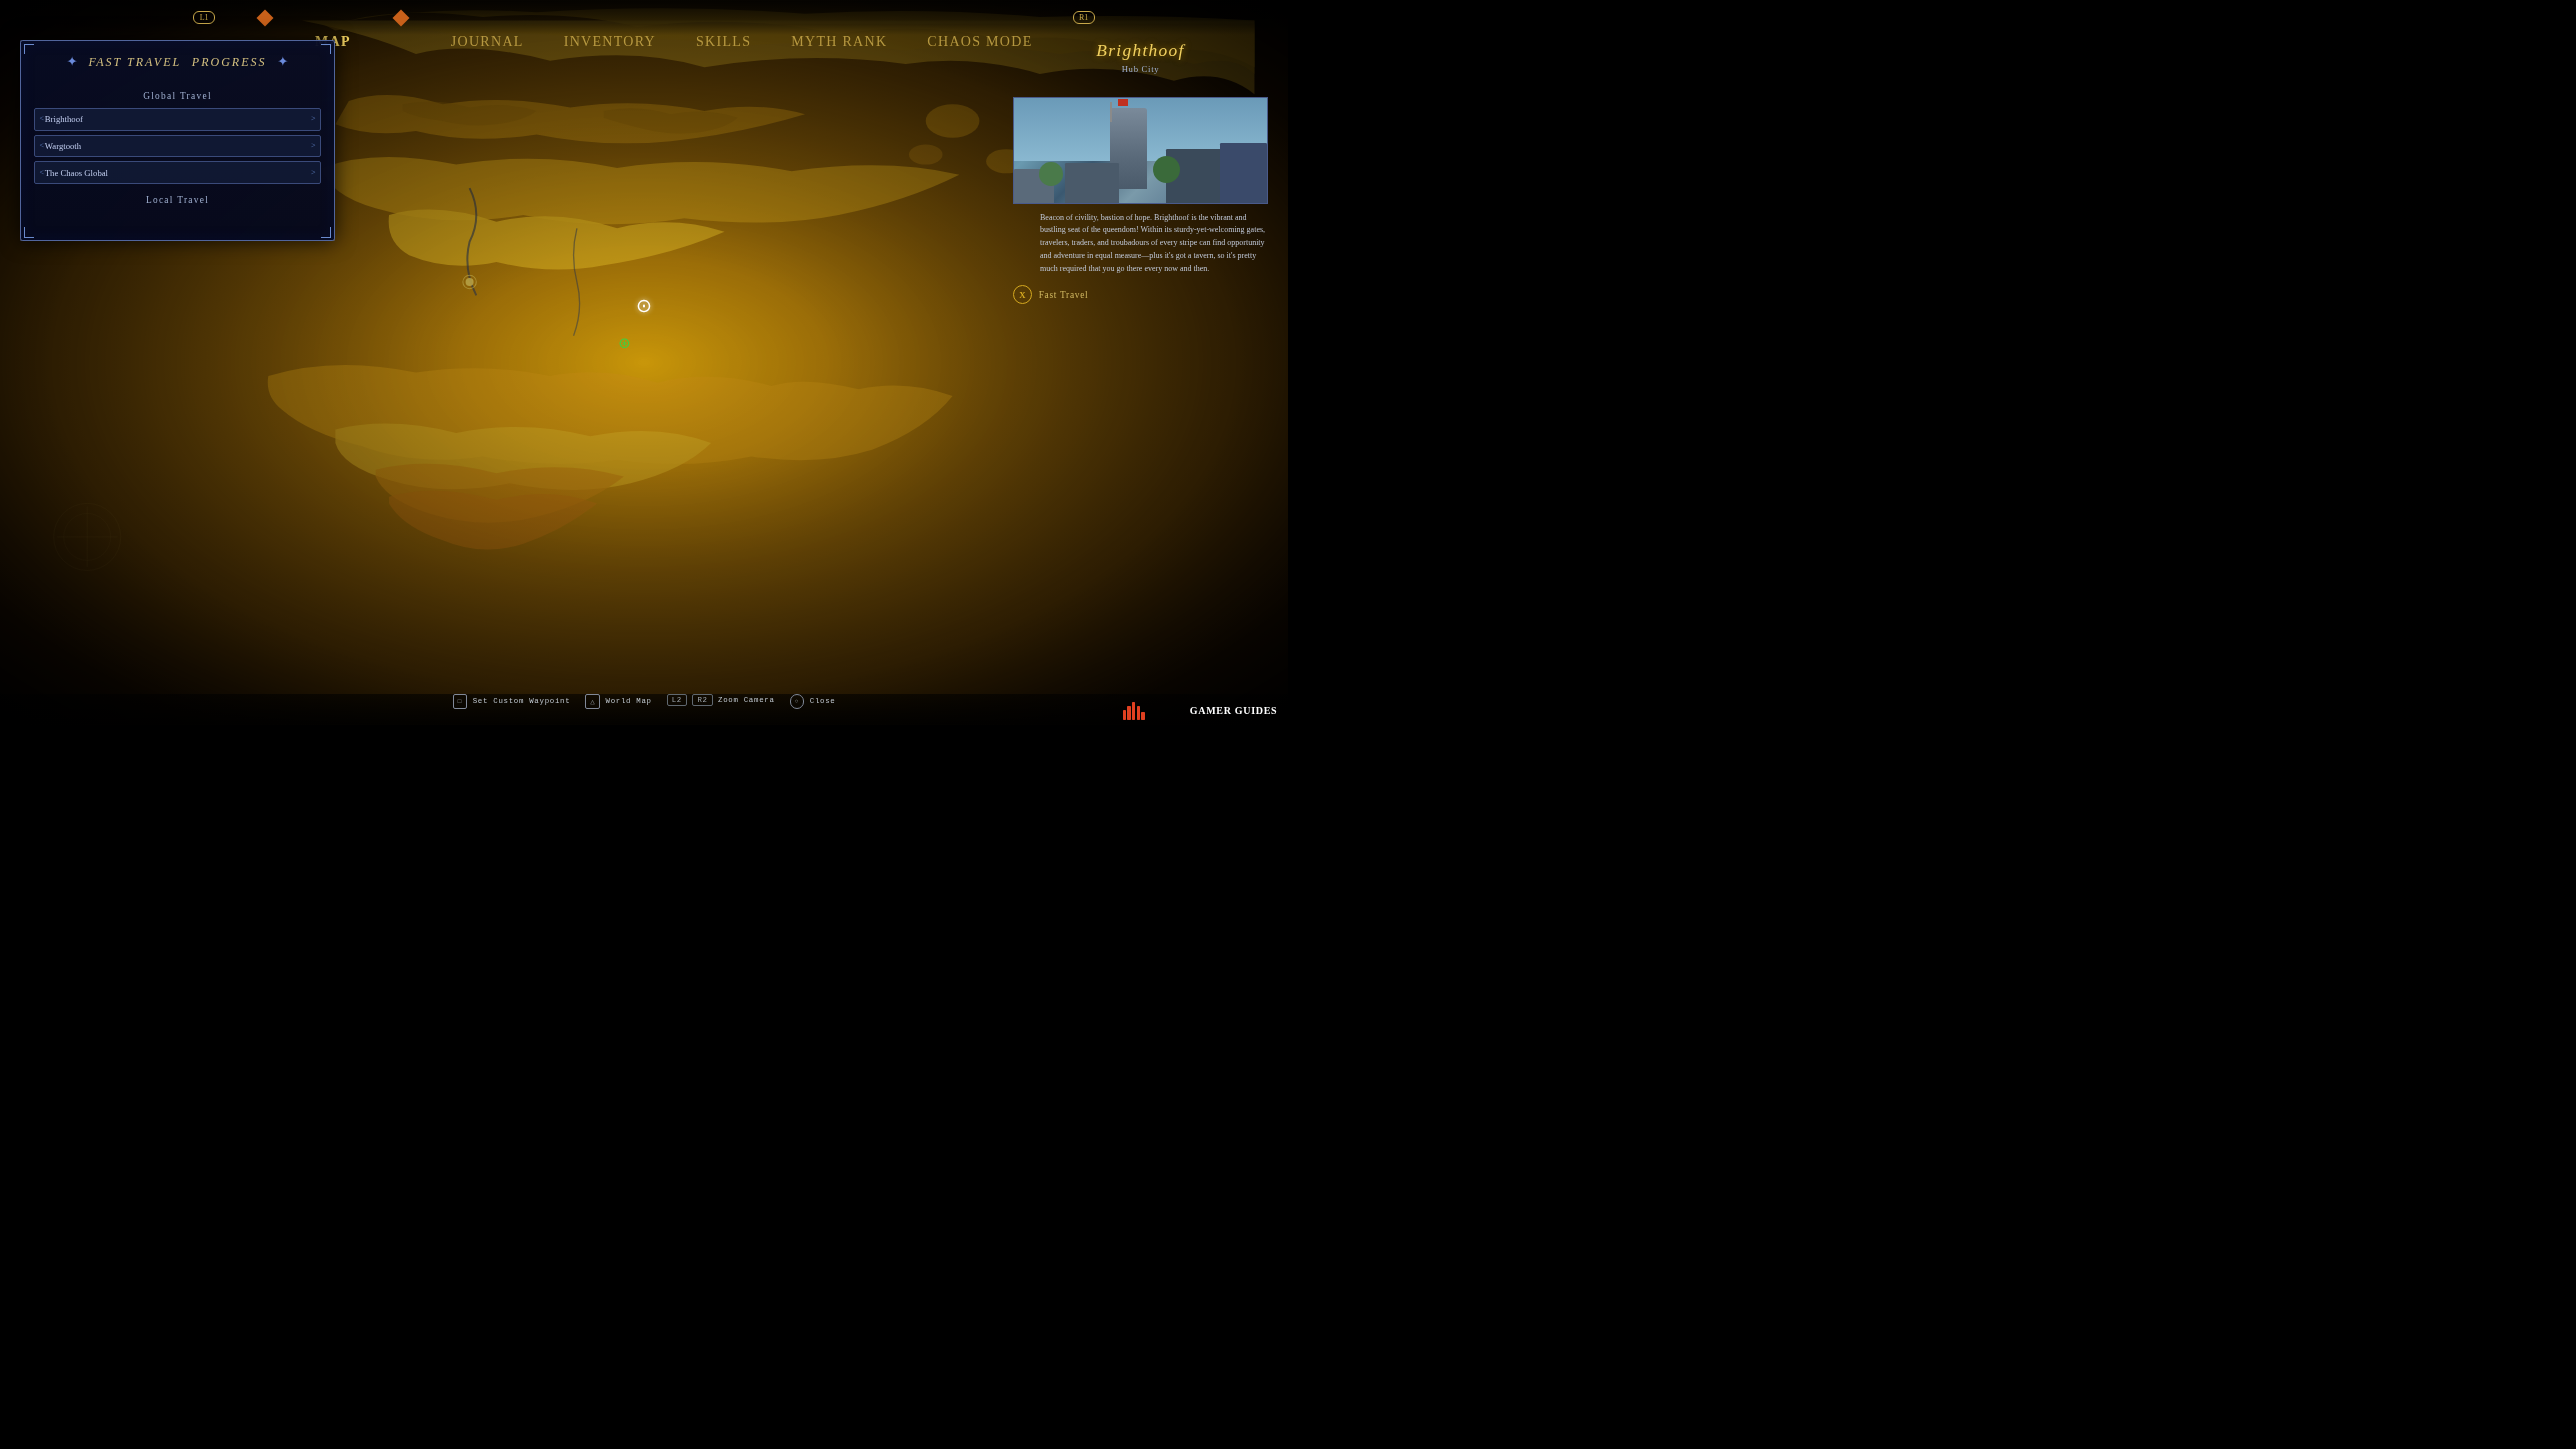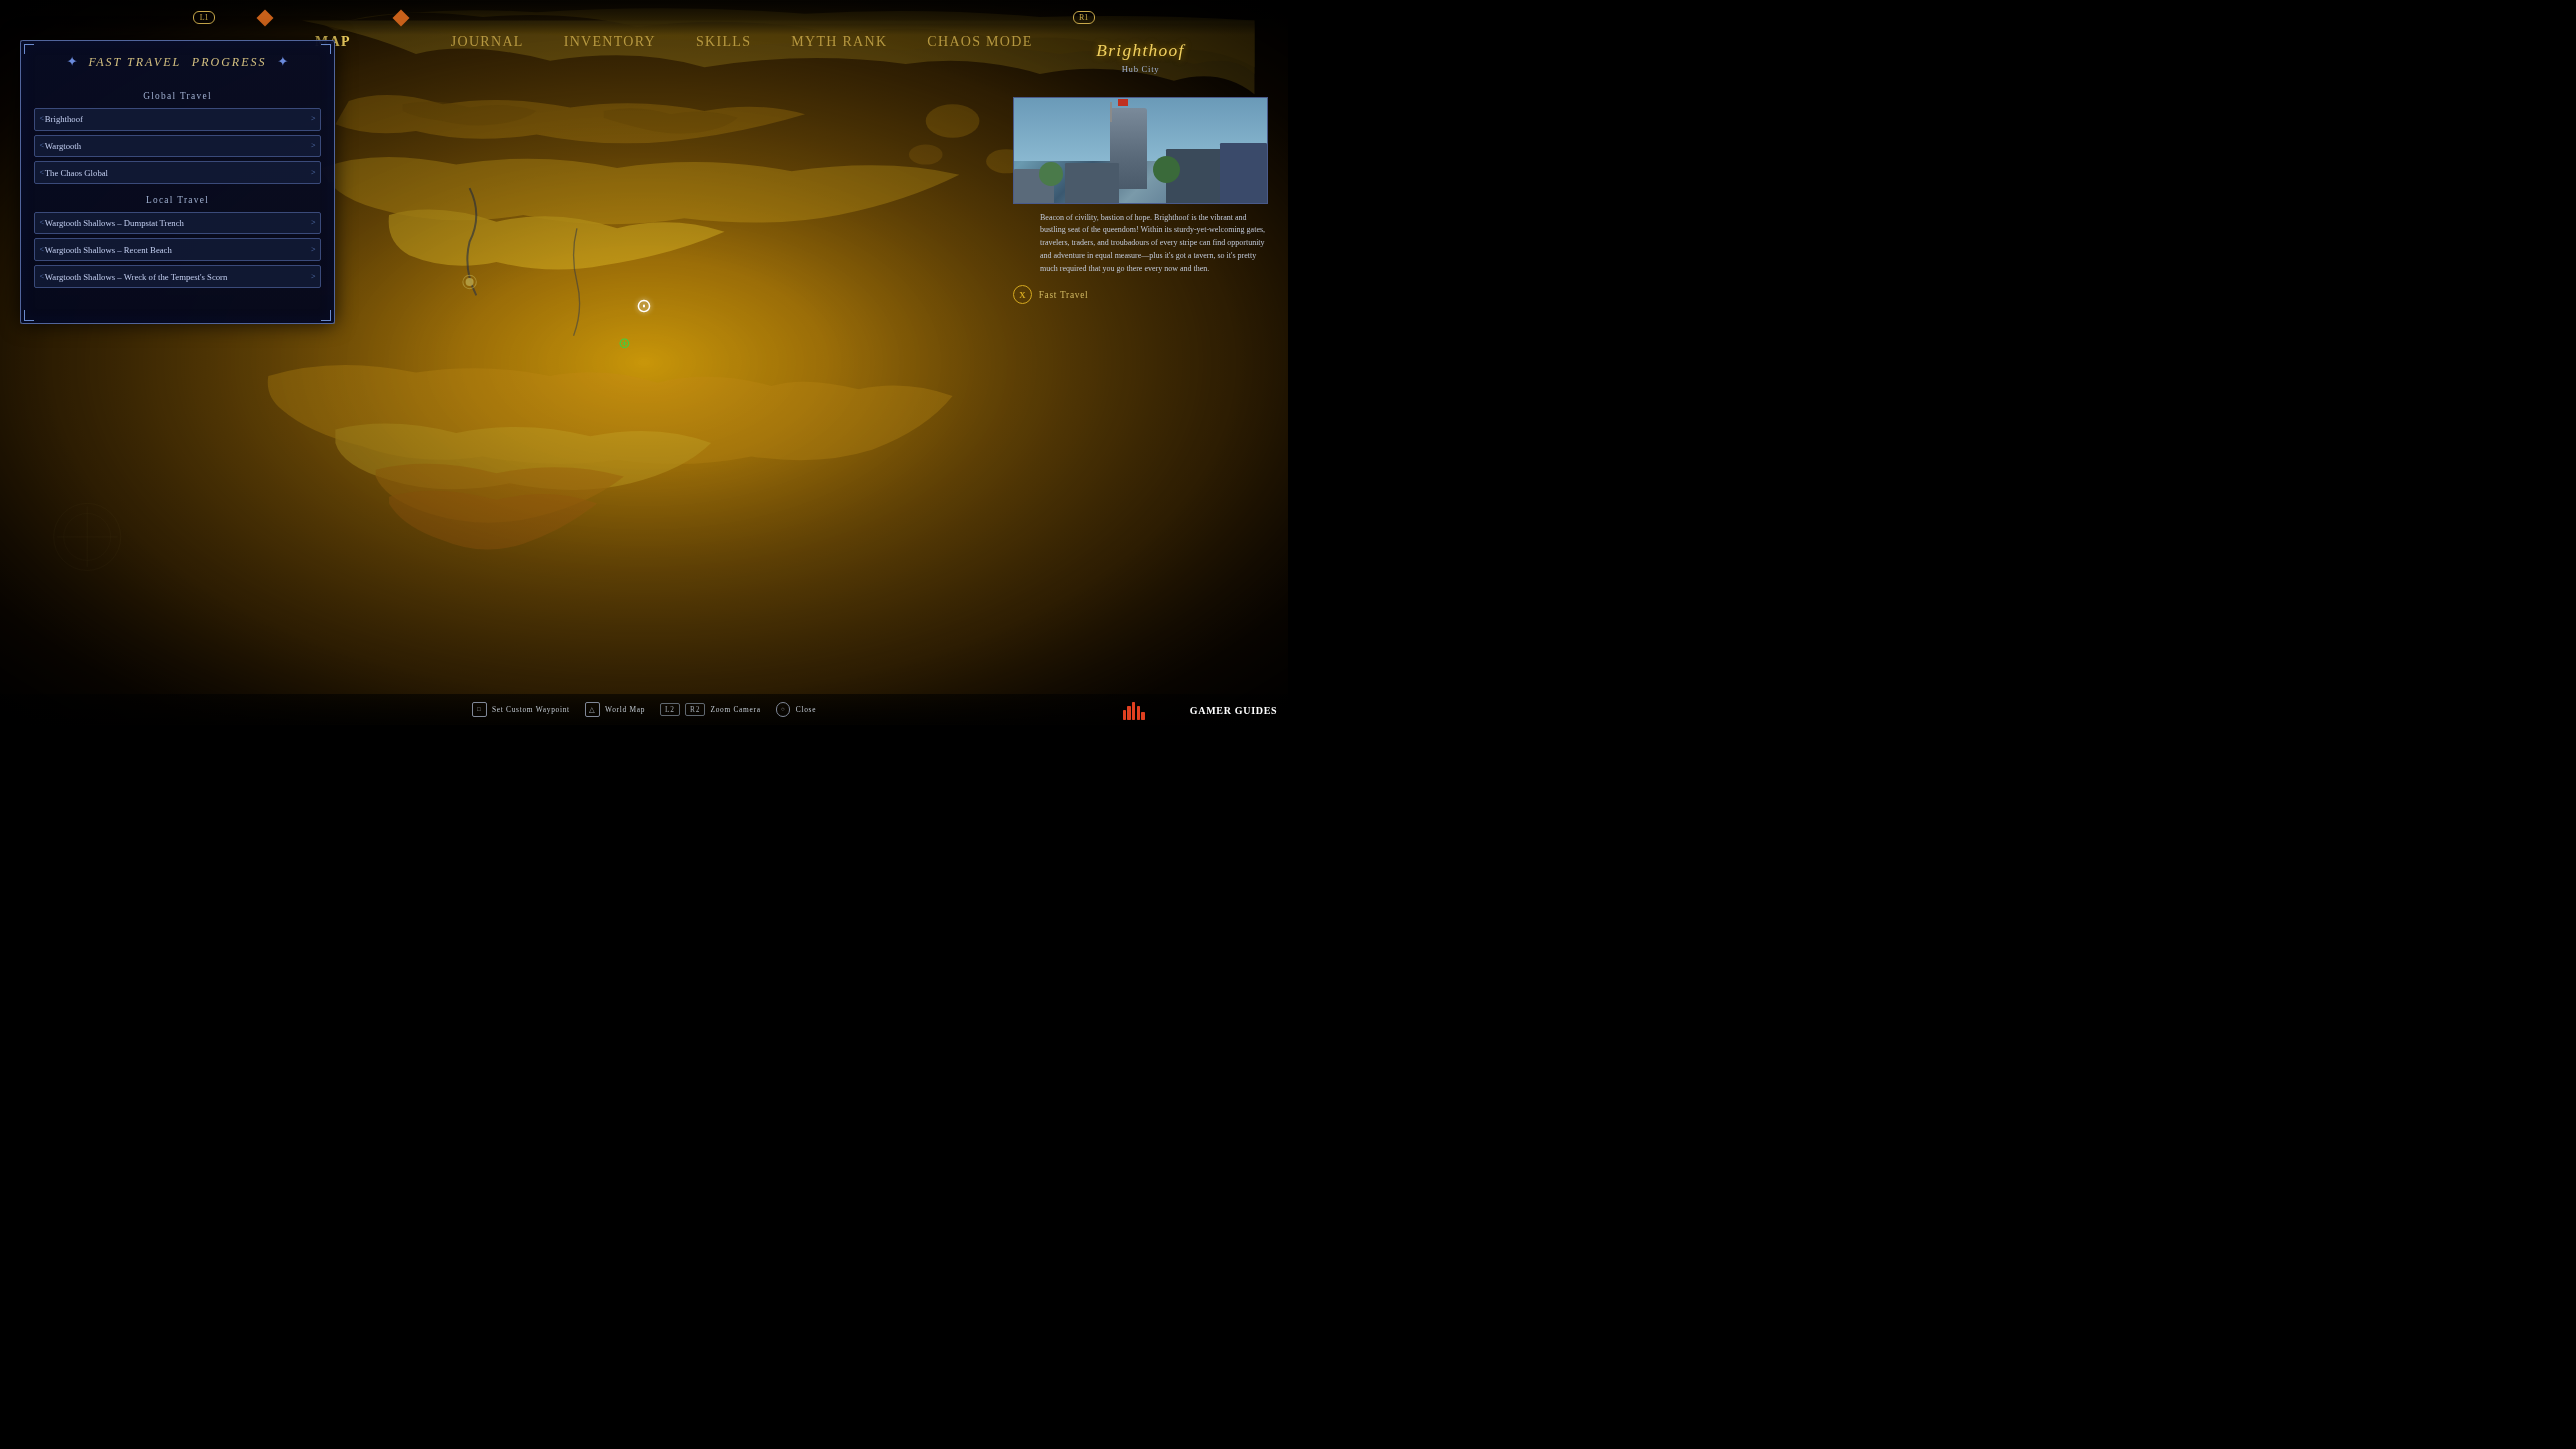--- a/index.html
+++ b/index.html
@@ -266,24 +266,25 @@
 
     
     #bottom-bar {
       position: absolute;
       bottom: 0;
       left: 0;
       right: 0;
       height: 31px;
       background: linear-gradient(to top, rgba(0,0,0,0.9) 0%, rgba(0,0,0,0.6) 100%);
       display: flex;
-      align-items: center;
+      align-items: flex-start;
       justify-content: center;
       gap: 15px;
       z-index: 10;
+      font-family: Liberation Mono, monospace;
     }
 
     .bottom-btn {
       display: flex;
       align-items: center;
       gap: 5.4px;
       color: #c0c8d0;
       font-size: 7.4px;
       letter-spacing: 0.7px;
     }
@@ -479,25 +480,20 @@
 
   <div>
     <div class="travel-item">Brighthoof</div>
     <div class="travel-item">Wargtooth</div>
     <div class="travel-item">The Chaos Global</div>
   </div>
 
   <div class="section-gap"></div>
   <div class="section-title">Local Travel</div>
 
-  <div>
-    <div class="travel-item">Wargtooth Shallows – Dumpstat Trench</div>
-    <div class="travel-item">Wargtooth Shallows – Recent Beach</div>
-    <div class="travel-item">Wargtooth Shallows – Wreck of the Tempest's Scorn</div>
-  </div>
 
   <div class="panel-divider" style="margin-top: 10.7px;"></div>
 </div>
 
 <div id="right-panel">
   <div class="location-title">Brighthoof</div>
   <div class="location-subtitle">Hub City</div>
 
   <div class="location-image">
     <div class="location-image-inner">

